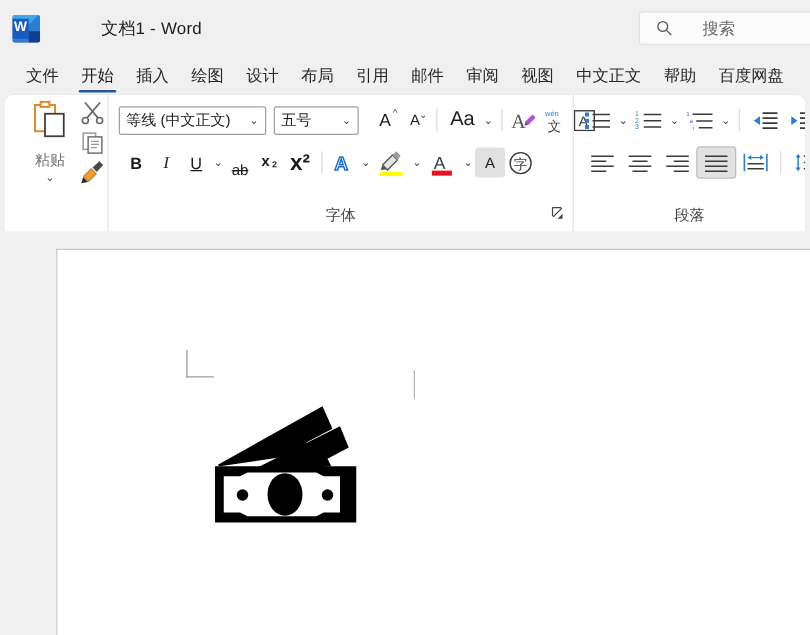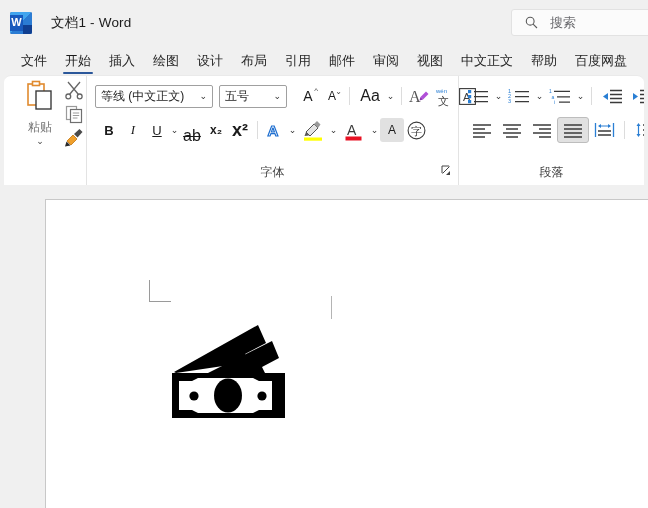--- a/index.html
+++ b/index.html
@@ -44,21 +44,21 @@
   .app-icon .wglyph {
     position: absolute; left: 0; top: 2px; width: 13px; height: 17px;
     color: #fff; font-size: 11px; font-weight: bold; line-height: 17px;
     text-align: center; font-family: "Liberation Sans", sans-serif;
   }
   .app-icon .corner {
     position: absolute; right: 0; bottom: 0; width: 9px; height: 9px;
     background: #103f91;
   }
   .doc-title {
-    margin-left: 19px;
+    margin-left: 49px;
     font-size: 13.5px;
     color: #1b1b1b;
     letter-spacing: 0.2px;
     white-space: nowrap;
   }
   .searchbox {
     position: absolute;
     left: 511px;
     top: 9px;
     width: 160px;
@@ -69,21 +69,21 @@
     display: flex;
     align-items: center;
     box-sizing: border-box;
   }
   .searchbox .mag {
     margin-left: 13px;
     flex: none;
     display: block;
   }
   .searchbox .ph {
-    margin-left: 12px;
+    margin-left: 24px;
     font-size: 13px;
     color: #68686c;
     white-space: nowrap;
   }
 
   
   .tabstrip {
     height: 30px;
     background: #f0f0f0;
     display: flex;
@@ -385,24 +385,24 @@
           <span style="font-weight:bold; font-size:13px;">B</span>
         </div>
         <div class="tb">
           <span style="font-style:italic; font-family:'Liberation Serif',serif; font-size:13px;">I</span>
         </div>
         <div class="tb">
           <span style="text-decoration:underline; font-size:13px;">U</span>
         </div>
         <span class="caret">⌄</span>
         <div class="tb">
-          <span style="text-decoration:line-through; font-size:16px;margin-top:12px;">ab</span>
-        </div>
-        <div class="tb">
-          <span style="font-size:12px; font-weight:bold;">x₂</span>
+          <span style="text-decoration:line-through; font-size:12px;margin-top:12px;">ab</span>
+        </div>
+        <div class="tb">
+          <span style="font-size:12px; font-weight:bold;font-family:Liberation Mono, monospace;">x₂</span>
         </div>
         <div class="tb">
           <span style="font-size:18px; font-weight:bold;">x²</span>
         </div>
         <div class="vdiv"></div>
         <div class="tb">
           <svg width="19" height="19" viewBox="0 0 19 19">
             <text x="1.5" y="15" font-family="Liberation Sans, sans-serif" font-size="15" font-weight="bold" fill="#ffffff" stroke="#1f6fd0" stroke-width="1.2">A</text>
           </svg>
         </div>

